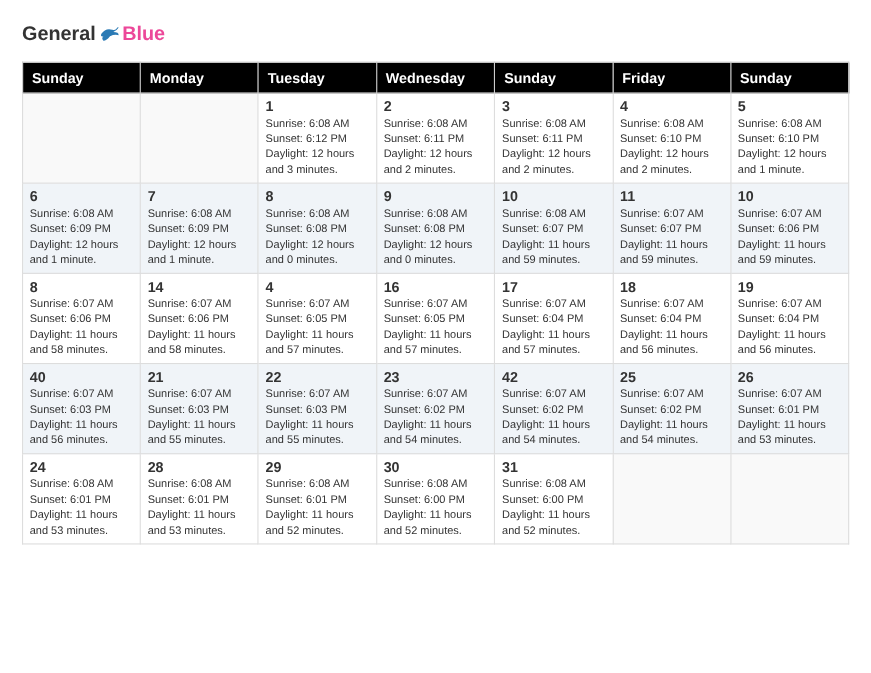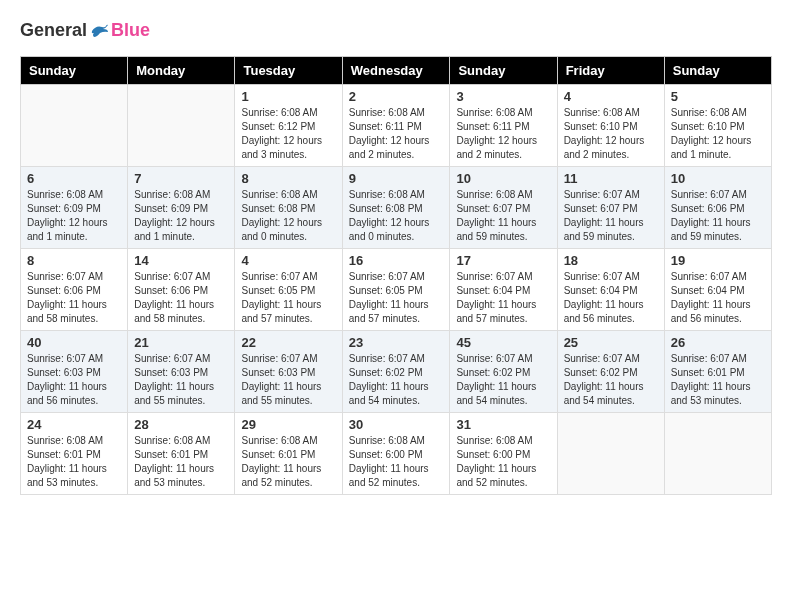--- a/index.html
+++ b/index.html
@@ -282,21 +282,21 @@
 and 55 minutes.</div>
         </td>
         <td>
           <span class="day-number">23</span>
           <div class="day-info" style="white-space: pre-line;">Sunrise: 6:07 AM
 Sunset: 6:02 PM
 Daylight: 11 hours
 and 54 minutes.</div>
         </td>
         <td>
-          <span class="day-number">45</span>
+          <span class="day-number">42</span>
           <div class="day-info" style="white-space: pre-line;">Sunrise: 6:07 AM
 Sunset: 6:02 PM
 Daylight: 11 hours
 and 54 minutes.</div>
         </td>
         <td>
           <span class="day-number">25</span>
           <div class="day-info" style="white-space: pre-line;">Sunrise: 6:07 AM
 Sunset: 6:02 PM
 Daylight: 11 hours

